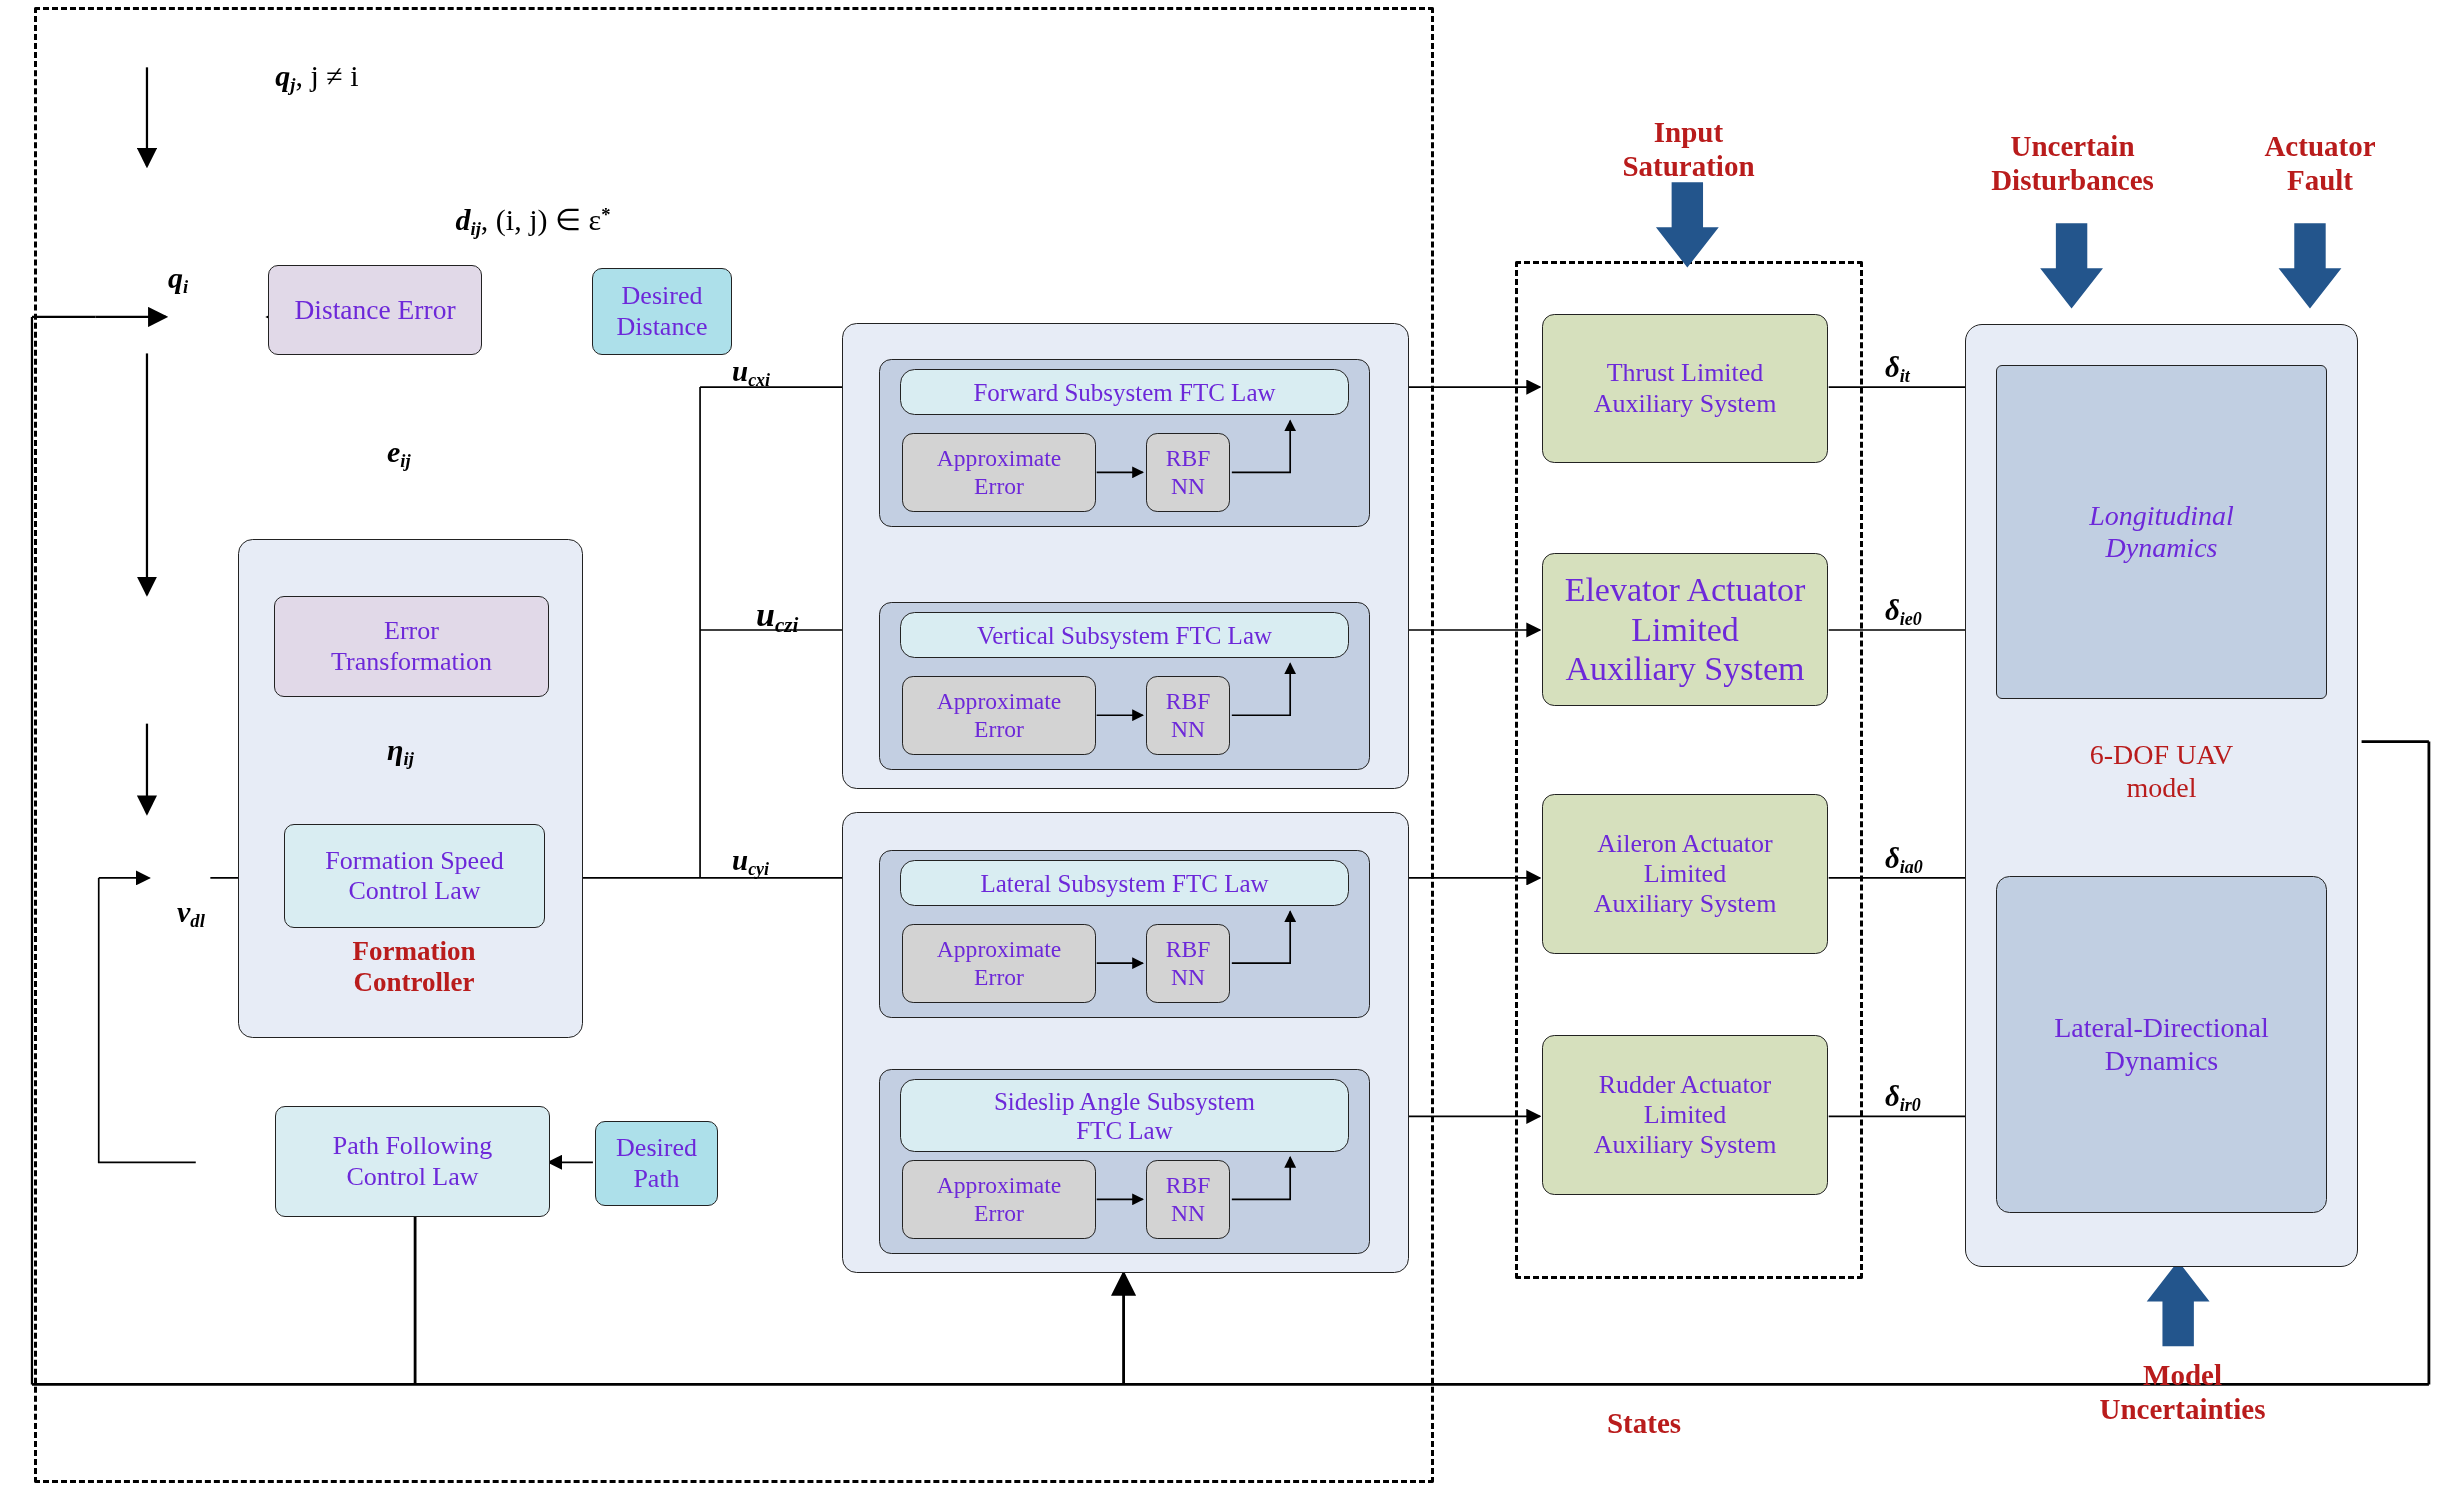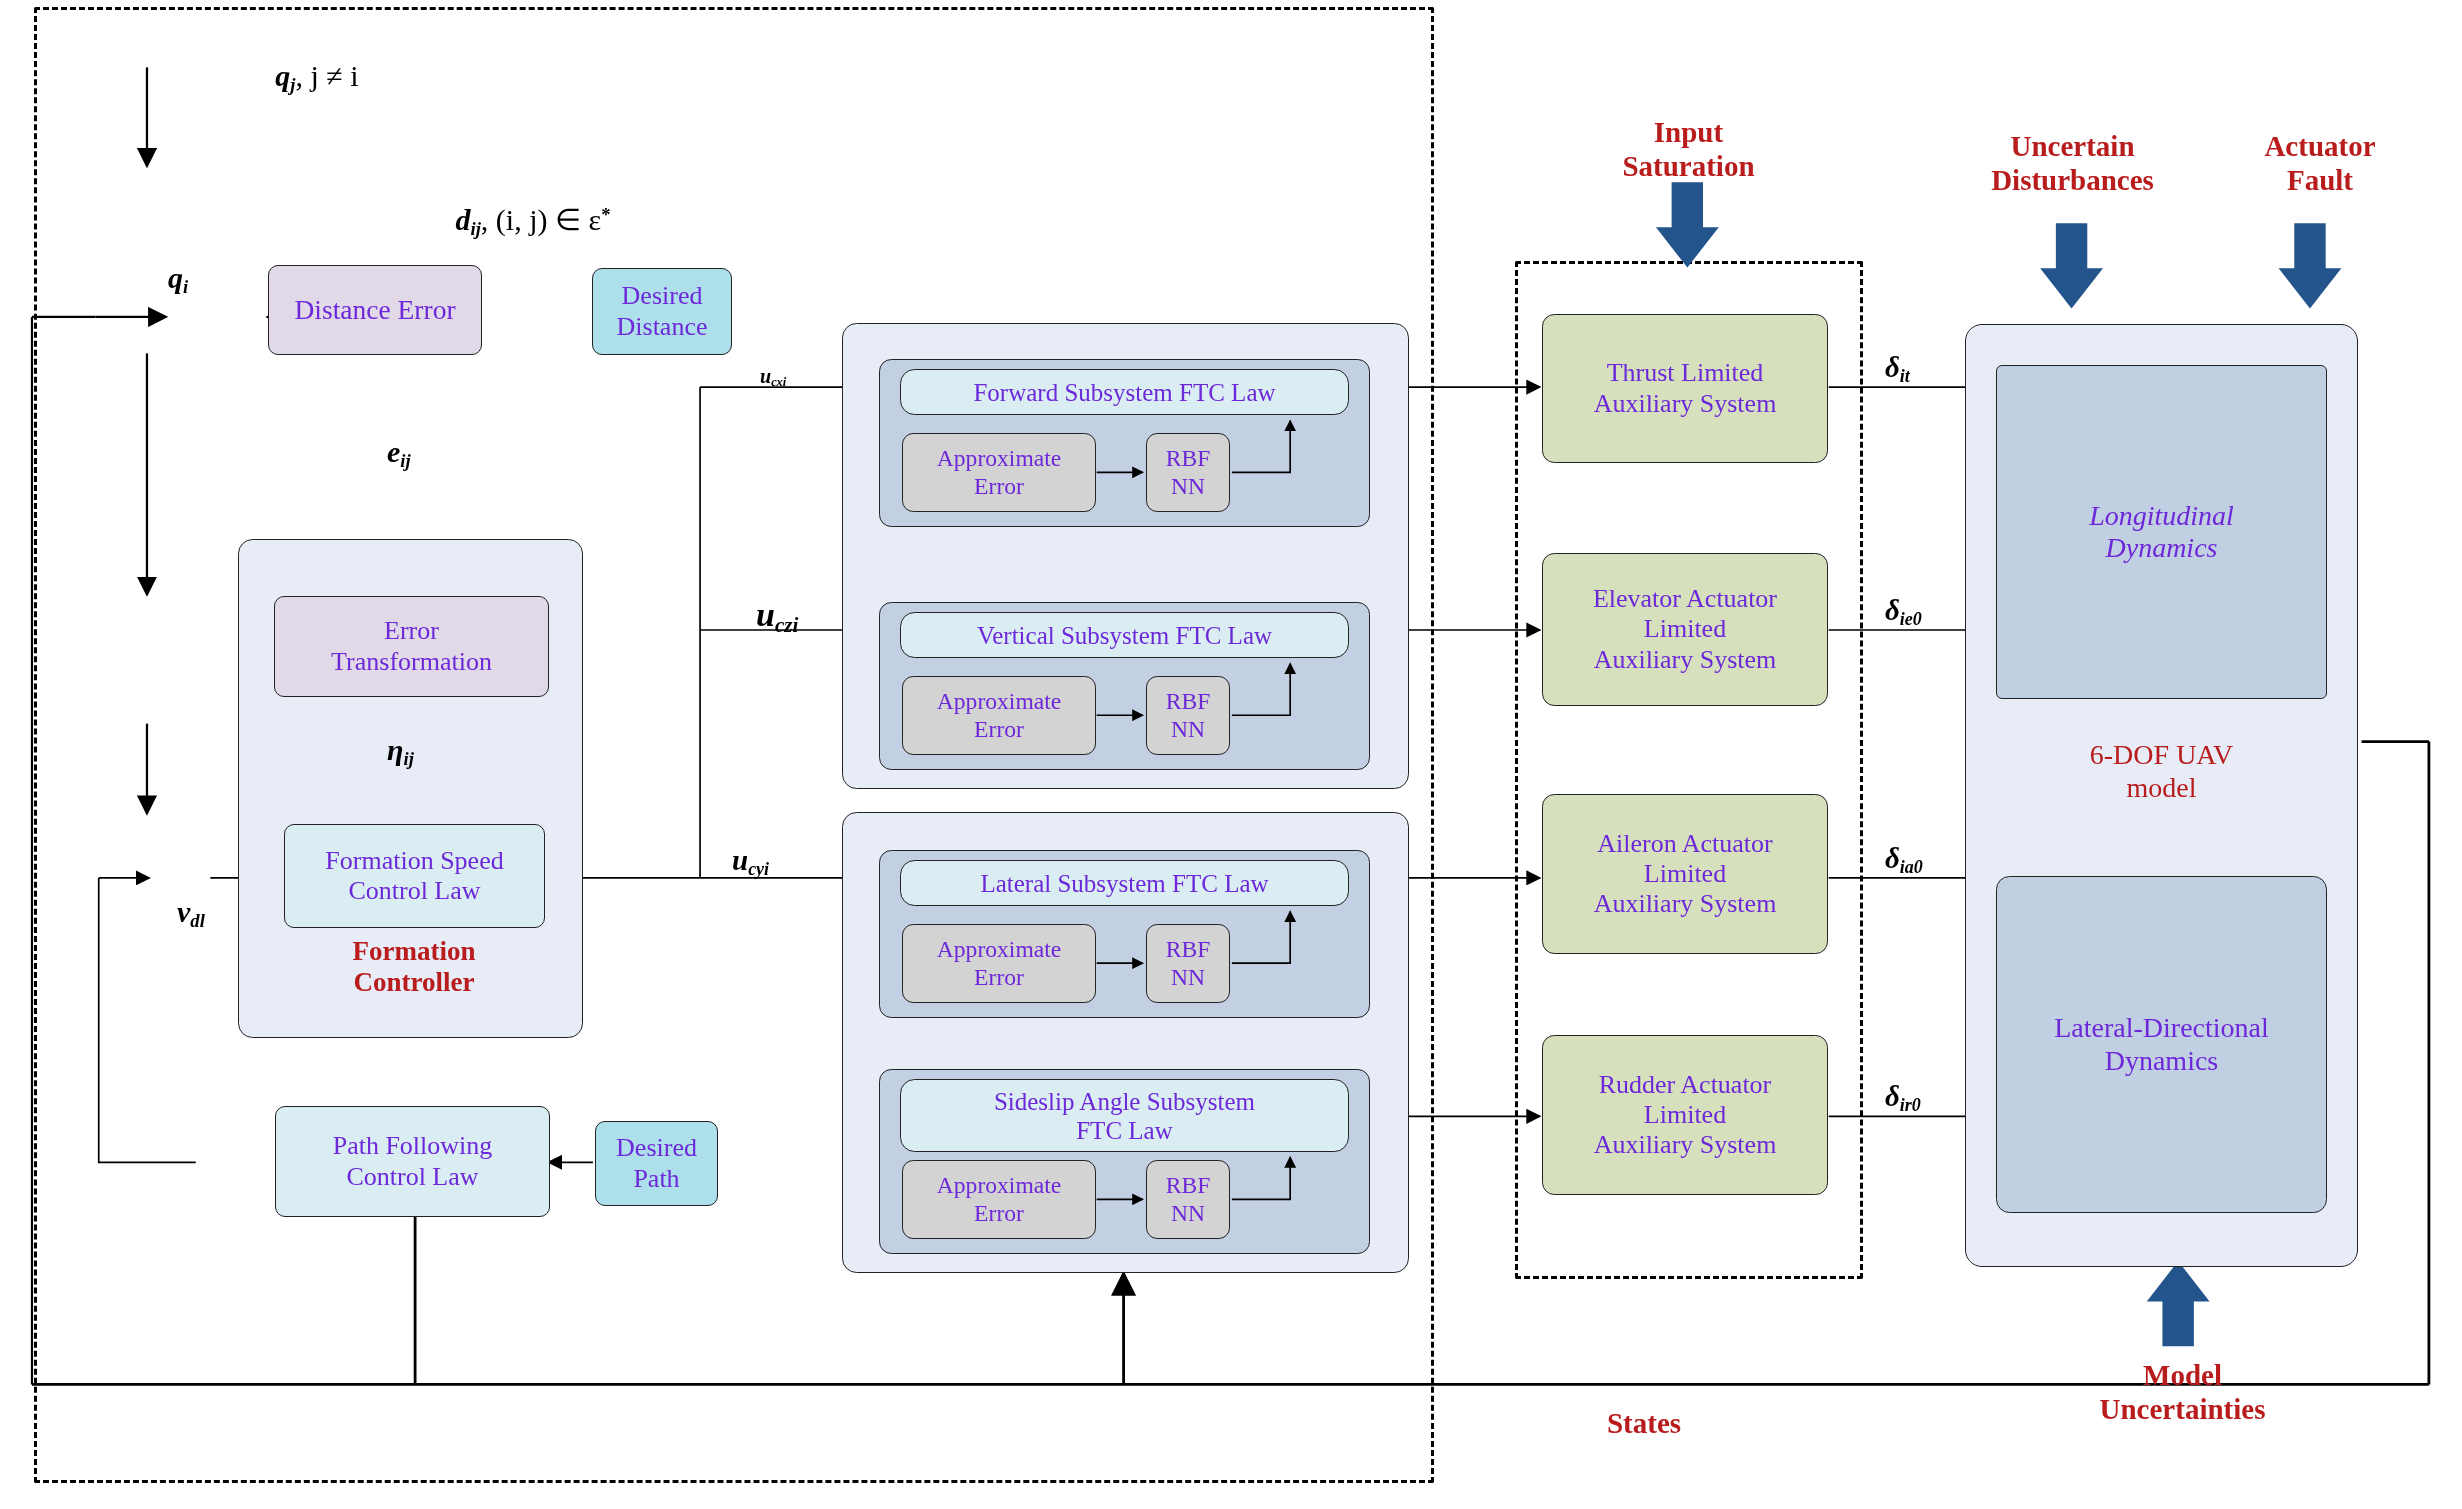--- a/index.html
+++ b/index.html
@@ -138,21 +138,21 @@
   <div class="lbl math" style="left:177px;top:895px;font-size:30px;">
     <span>v</span><span class="sub">dl</span>
   </div>
 
   <div class="blk fill-pale" style="left:275px;top:1106px;width:275px;height:111px;font-size:26px;white-space:pre-line;">Path Following
 Control Law</div>
 
   <div class="blk fill-cyan" style="left:595px;top:1121px;width:123px;height:85px;font-size:26px;white-space:pre-line;">Desired
 Path</div>
 
-  <div class="lbl math" style="left:732px;top:365px;font-size:20px;margin-left:28px;">
+  <div class="lbl math" style="left:732px;top:355px;font-size:29px;">
     <span>u</span><span class="sub">cxi</span>
   </div>
   <div class="lbl math" style="left:756px;top:596px;font-size:34px;">
     <span>u</span><span class="sub">czi</span>
   </div>
   <div class="lbl math" style="left:732px;top:844px;font-size:29px;">
     <span>u</span><span class="sub">cyi</span>
   </div>
 
   <div class="blk fill-outer" style="left:842px;top:323px;width:567px;height:466px;border-radius:14.6px;"></div>
@@ -217,21 +217,21 @@
   </div>
   <svg class="wires" viewBox="0 0 4389 2690" width="2462" height="1509">
     <g>
       <polygon points="2975,405 3035,405 3035,330 2985,330 2985,405" fill="none"></polygon>
       <path d="M2980,325 h56 v80 h28 l-56,72 l-56,-72 h28 z" fill="#23558c"></path>
     </g>
   </svg>
 
   <div class="blk fill-green" style="left:1542px;top:314px;width:286px;height:149px;font-size:26px;white-space:pre-line;border-radius:12.3px;">Thrust Limited
 Auxiliary System</div>
-  <div class="blk fill-green" style="left:1542px;top:553px;width:286px;height:153px;font-size:26px;white-space:pre-line;border-radius:12.3px;">Elevator Actuator
+  <div class="blk fill-green" style="left:1542px;top:553px;width:286px;height:153px;font-size:34px;white-space:pre-line;border-radius:12.3px;">Elevator Actuator
 Limited
 Auxiliary System</div>
   <div class="blk fill-green" style="left:1542px;top:794px;width:286px;height:160px;font-size:26px;white-space:pre-line;border-radius:12.3px;">Aileron Actuator
 Limited
 Auxiliary System</div>
   <div class="blk fill-green" style="left:1542px;top:1035px;width:286px;height:160px;font-size:26px;white-space:pre-line;border-radius:12.3px;">Rudder Actuator
 Limited
 Auxiliary System</div>
 
   <div class="lbl math" style="left:1885px;top:351px;font-size:29px;">

